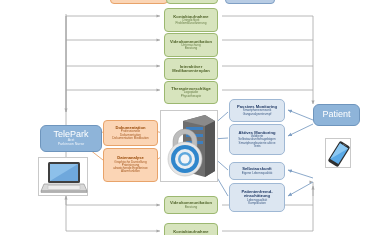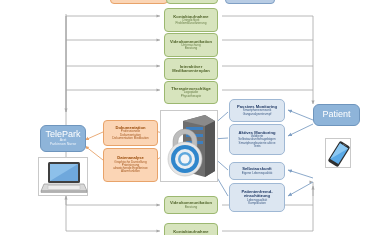--- a/index.html
+++ b/index.html
@@ -172,21 +172,21 @@
     <div class="b2">Eigene Lebensqualität</div>
   </div>
 
   <div class="node lblue" style="left:229px;top:183px;width:56px;height:29px;">
     <div class="b1">Patientenfremd-</div>
     <div class="b1">einschätzung</div>
     <div class="b2">Lebensqualität</div>
     <div class="b2">Komplikation</div>
   </div>
 
-  <div class="node bigblue" style="left:40px;top:125px;width:46px;height:27px;">
+  <div class="node bigblue" style="left:40px;top:125px;width:62px;height:27px;">
     <div class="big">TelePark</div>
     <div class="bigsub">Arzt</div>
     <div class="bigsub">Parkinson Nurse</div>
   </div>
 
   <div class="node bigblue" style="left:313px;top:104px;width:47px;height:22px;">
     <div class="big">Patient</div>
   </div>
 
 

